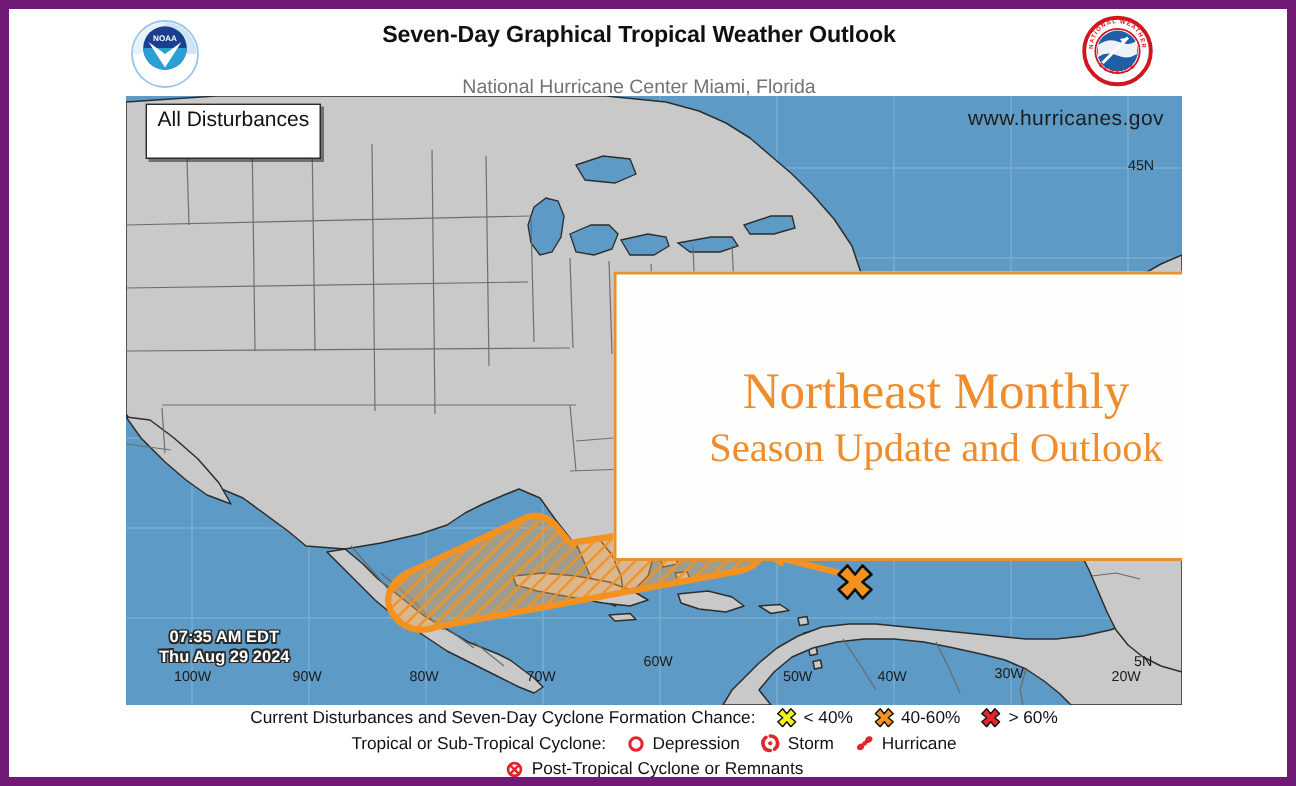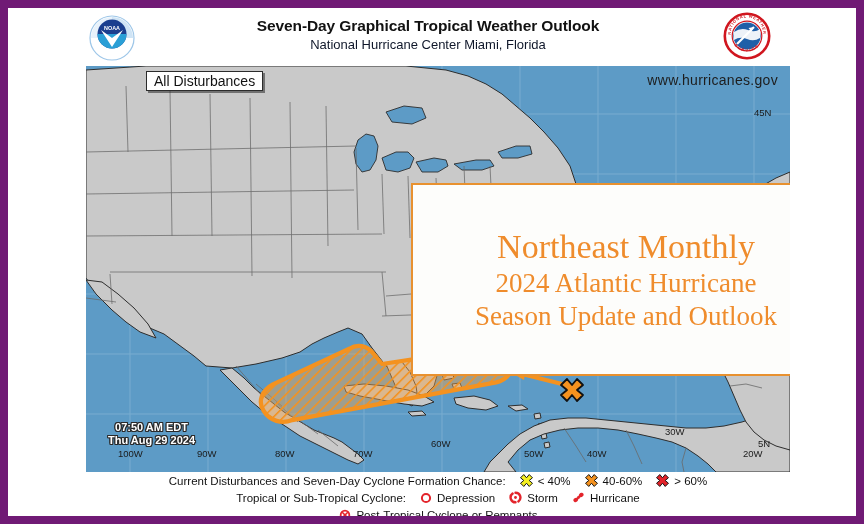--- a/index.html
+++ b/index.html
@@ -2,54 +2,53 @@
 <html><head>
 <meta charset="utf-8">
 <title>Seven-Day Graphical Tropical Weather Outlook</title>
 <style>
   html,body{margin:0;padding:0;background:#808080;}
   body{font-family:"Liberation Sans",sans-serif;}
 
   #page{
     position:relative;width:864px;height:524px;
     background:#ffffff;
-    border:8px solid #701a75;
+    border:6px solid #701a75;
     box-sizing:border-box;
     overflow:hidden;
   }
 
   
   #header{position:absolute;left:0;top:0;width:860px;height:58px;background:#fff;}
   #noaa-logo{position:absolute;left:78px;top:6px;width:52px;height:48px;}
   #nws-logo{position:absolute;left:712px;top:2px;width:54px;height:52px;}
   #title-block{position:absolute;left:170px;top:8px;width:500px;text-align:center;}
   #title-main{font-size:15.5px;font-weight:bold;color:#111;letter-spacing:-0.1px;line-height:19px;}
-  #title-sub{font-size:13px;color:#0f172a;line-height:18px;margin-top:1px;}
+  #title-sub{font-size:13px;color:#737373;line-height:18px;margin-top:16px;}
 
   
   #map{
     position:absolute;left:78px;top:58px;width:704px;height:406px;
     background:#5d9bc6;overflow:hidden;
   }
   #map-svg{position:absolute;left:0;top:0;width:704px;height:406px;}
 
   .latlon-label{
     position:absolute;font-size:9.5px;color:#1a1a1a;
     font-family:"Liberation Sans",sans-serif;
     white-space:nowrap;pointer-events:none;
   }
 
   #all-disturbances{
     position:absolute;left:13px;top:5px;
     background:#ffffff;border:1px solid #2b2b2b;
     box-shadow:2px 2px 0 rgba(40,40,40,.55);
-    padding:1px 7px 1px 7px;
+    padding:1px 7px 18px 7px;
     font-size:14px;color:#111;
     font-family:"Liberation Sans",sans-serif;
-    margin-left:47px;
   }
 
   #hurricanes-gov{
     position:absolute;right:12px;top:6px;
     font-size:14px;font-weight:normal;color:#1d1d1d;
     letter-spacing:.3px;
   }
 
   #timestamp{
     position:absolute;left:22px;top:355px;
@@ -296,38 +295,37 @@
       </g>
     </svg>
 
     <div class="latlon-label" style="left:32px;top:382px;">100W</div>
     <div class="latlon-label" style="left:111px;top:382px;">90W</div>
     <div class="latlon-label" style="left:189px;top:382px;">80W</div>
     <div class="latlon-label" style="left:267px;top:382px;">70W</div>
     <div class="latlon-label" style="left:345px;top:372px;">60W</div>
     <div class="latlon-label" style="left:438px;top:382px;">50W</div>
     <div class="latlon-label" style="left:501px;top:382px;">40W</div>
-    <div class="latlon-label" style="left:579px;top:360px;">30W</div>
+    <div class="latlon-label" style="left:579px;top:380px;">30W</div>
     <div class="latlon-label" style="left:657px;top:382px;">20W</div>
 
     <div class="latlon-label" style="left:668px;top:41px;">45N</div>
     <div class="latlon-label" style="left:668px;top:282px;">15N</div>
     <div class="latlon-label" style="left:672px;top:372px;">5N</div>
 
     <div id="all-disturbances">All Disturbances</div>
     <div id="hurricanes-gov">www.hurricanes.gov</div>
 
     <div id="timestamp">
-      <div>07:50 AM EDT</div>
+      <div>07:35 AM EDT</div>
       <div>Thu Aug 29 2024</div>
     </div>
 
     <div id="overlay-box">
       <div class="ov-l1">Northeast Monthly</div>
-      <div class="ov-l3">2024 Atlantic Hurricane</div>
       <div class="ov-l4">Season Update and Outlook</div>
     </div>
   </div>
 
   <div id="legend">
 
     <div class="leg-row">
       <span class="txt">Current Disturbances and Seven-Day Cyclone Formation Chance:</span>
       <span class="gap"></span>
 

